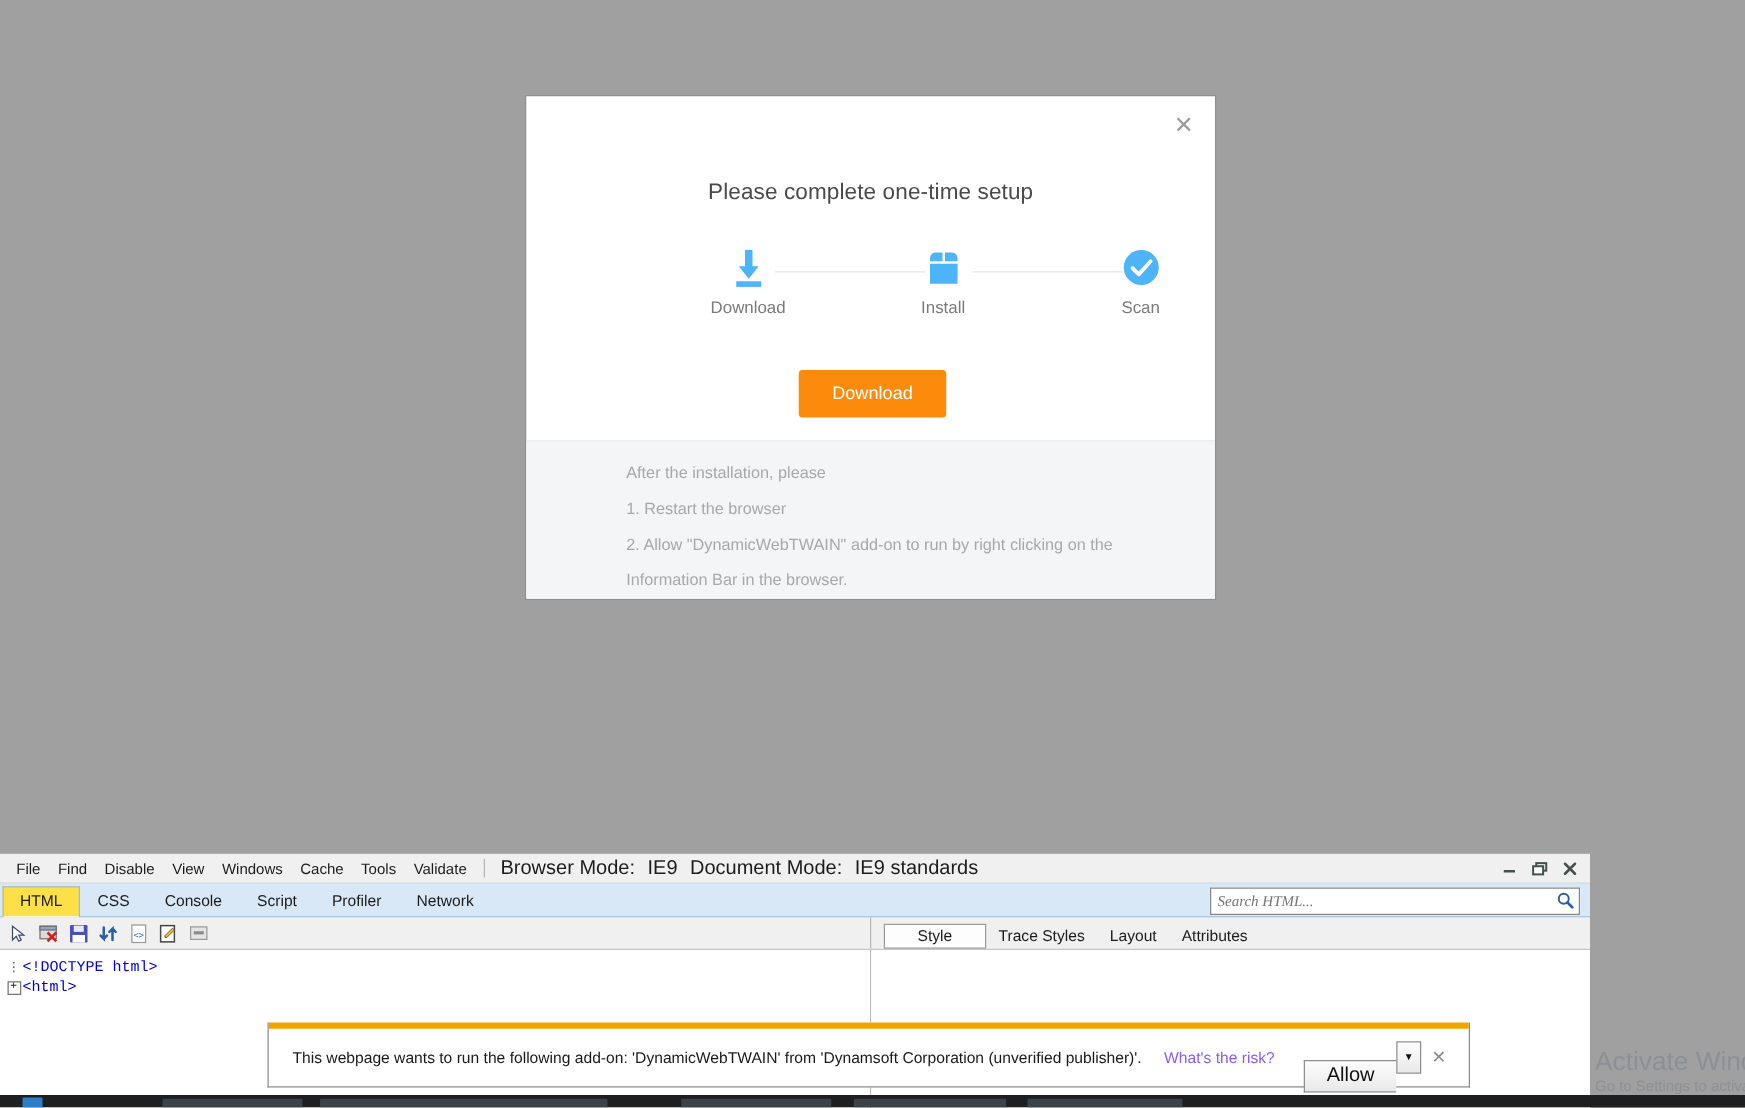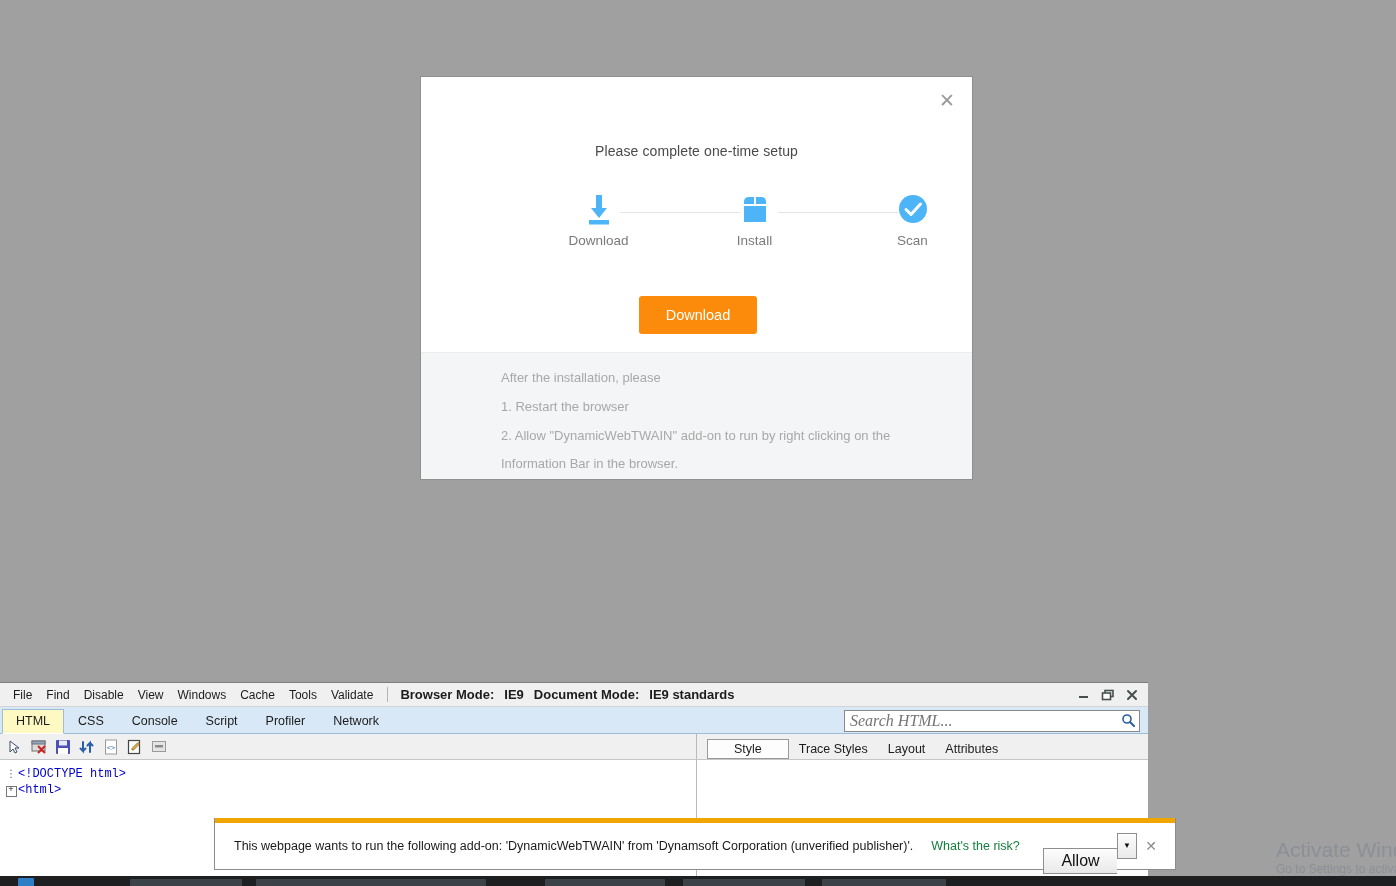--- a/index.html
+++ b/index.html
@@ -35,21 +35,21 @@
     line-height: 26px;
     text-align: center;
     color: #9b9b9b;
     font-size: 19px;
     cursor: pointer;
     font-family: "DejaVu Sans", sans-serif;
   }
   #dialog-title {
     text-align: center;
     color: #4a4a4a;
-    font-size: 14px;
+    font-size: 18px;
     font-weight: normal;
     margin: 0;
     padding-top: 66px;
     letter-spacing: 0.1px;
   }
 
   
   #steps {
     position: relative;
     margin: 31px auto 0;
@@ -116,21 +116,21 @@
     margin: 0 0 6px 0;
     color: #a8a8a8;
     font-size: 13px;
     line-height: 1.75;
   }
 
   
   #devtools {
     position: absolute;
     left: 0; top: 682px;
-    width: 1148px; height: 204px;
+    width: 1272px; height: 204px;
     background: #f0f0f0;
     border-top: 1px solid #7d7d7d;
     font-size: 12px;
     color: #1c1c1c;
   }
 
   
   #dt-menubar {
     position: relative;
     height: 23px;
@@ -147,22 +147,21 @@
     font-size: 12px;
   }
   .dt-menu-sep {
     width: 1px; height: 15px;
     background: #b5b5b5;
     margin: 0 7px;
   }
   .dt-mode {
     padding: 2px 5px;
     white-space: nowrap;
-    font-size: 13px;
-    font-weight: bold;
+    font-size: 16px;
   }
   #dt-winctl {
     position: absolute;
     right: 4px; top: 0;
     height: 23px;
     display: flex;
     align-items: center;
   }
   .dt-winbtn {
     width: 24px; height: 22px;
@@ -185,41 +184,41 @@
   }
   .dt-tab {
     padding: 4px 13px 5px;
     font-size: 12.5px;
     cursor: default;
     border: 1px solid transparent;
     border-bottom: none;
     white-space: nowrap;
   }
   .dt-tab.active {
-    background: #fef9c3;
+    background: #fde047;
     border-color: #9dbcd8;
     border-bottom: 1px solid #ffffff;
     margin-bottom: -1px;
     text-align: right;
   }
   #dt-search-wrap {
     position: absolute;
     right: 8px; top: 3px;
     width: 294px; height: 20px;
     background: #ffffff;
     border: 1px solid #8a8a8a;
     display: flex;
     align-items: center;
   }
   #dt-search-input {
     flex: 1;
     border: none;
     outline: none;
     font-style: italic;
-    font-size: 16px;
+    font-size: 12px;
     color: #555;
     padding-left: 5px;
     font-family: "Liberation Serif", serif;
     background: transparent;
   }
   #dt-search-icon {
     width: 22px;
     text-align: center;
     color: #2a5d9e;
     font-size: 13px;
@@ -333,21 +332,21 @@
     height: 45px;
     display: flex;
     align-items: center;
     padding: 0 10px 0 19px;
     font-size: 12.5px;
     color: #1a1a1a;
     justify-content: center;
   }
   #info-bar-text { white-space: nowrap; }
   #info-bar-link {
-    color: #15803d;
+    color: #8b5cf6;
     margin-left: 18px;
     text-decoration: none;
     cursor: pointer;
     white-space: nowrap;
   }
   #info-bar-actions {
     margin-left: auto;
     display: flex;
     align-items: center;
   }

